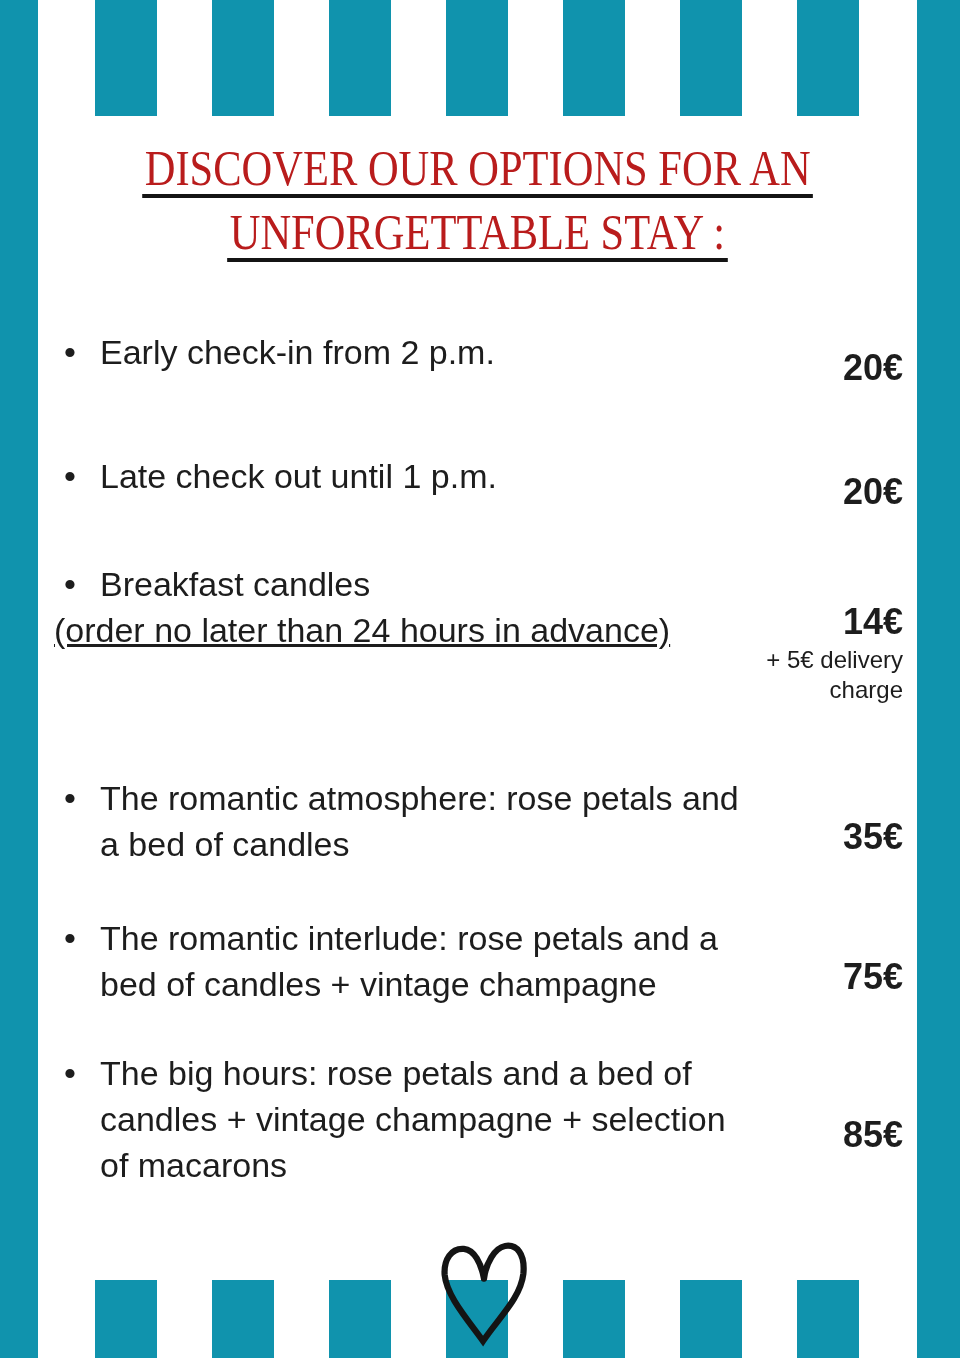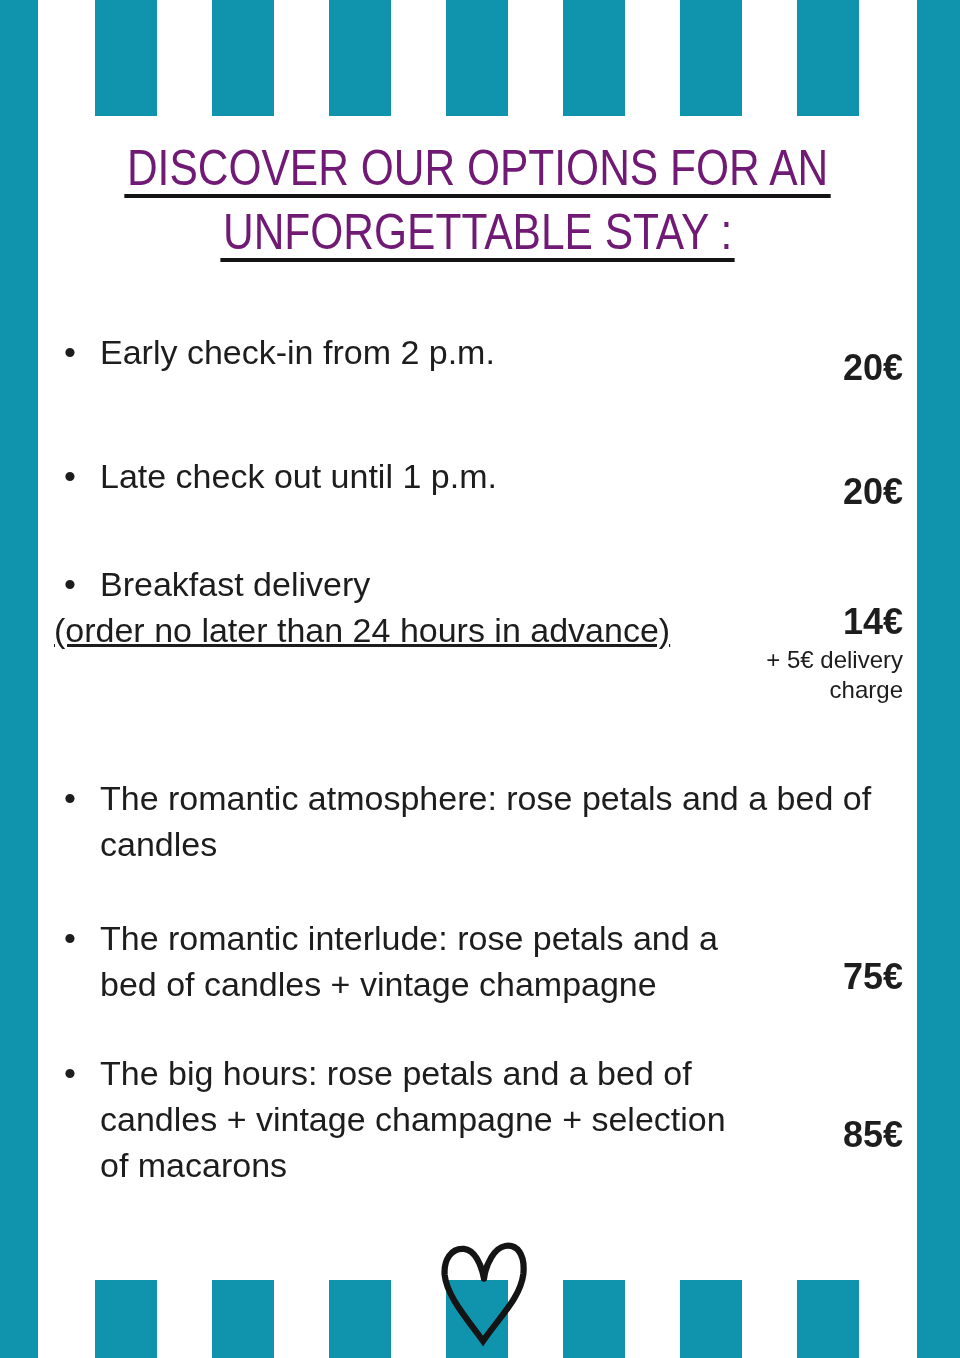--- a/index.html
+++ b/index.html
@@ -33,25 +33,25 @@
   
   .content {
     position: absolute; inset: 0;
     padding: 142px 43px 0 38px;
     box-sizing: border-box;
   }
 
   .title {
     margin: 0 0 51px 0;
     text-align: center;
-    font-family: Liberation Sans, sans-serif;
+    font-family: Liberation Serif, serif;
     font-weight: 400;
     font-size: 50px;
     line-height: 52px;
-    color: #701a75;
+    color: #b91c1c;
   }
   .title-row { height: 56px; }
   .title-row:first-child { margin-bottom: 8px; }
   .title-line {
     display: inline-block;
     transform: scaleX(0.85);
     transform-origin: 50% 50%;
     border-bottom: 4px solid #141414;
     padding: 0 3px;
     white-space: nowrap;
@@ -142,32 +142,35 @@
       <div class="option-text">
         <span class="bullet">•</span><span class="bold">Late check out</span><span> until 1 p.m.</span>
       </div>
       <div class="option-price">
         <div class="price-amount">20€</div>
       </div>
     </li>
 
     <li class="option option-3 top-align">
       <div class="option-text">
-        <span class="bullet">•</span><span class="bold">Breakfast</span><span> delivery</span>
+        <span class="bullet">•</span><span class="bold">Breakfast</span><span> candles</span>
         <div class="option-note">(order no later than 24 hours in advance)</div>
       </div>
       <div class="option-price pad-top">
         <div class="price-amount">14€</div>
         <div class="price-note">+ 5€ delivery charge</div>
       </div>
     </li>
 
     <li class="option option-4">
       <div class="option-text">
         <span class="bullet">•</span><span class="bold">The romantic atmosphere:</span><span> rose petals and a bed of candles</span>
+      </div>
+      <div class="option-price">
+        <div class="price-amount">35€</div>
       </div>
     </li>
 
     <li class="option option-5">
       <div class="option-text">
         <span class="bullet">•</span><span class="bold">The romantic interlude:</span><span> rose petals and a bed of candles + vintage champagne</span>
       </div>
       <div class="option-price">
         <div class="price-amount">75€</div>
       </div>

